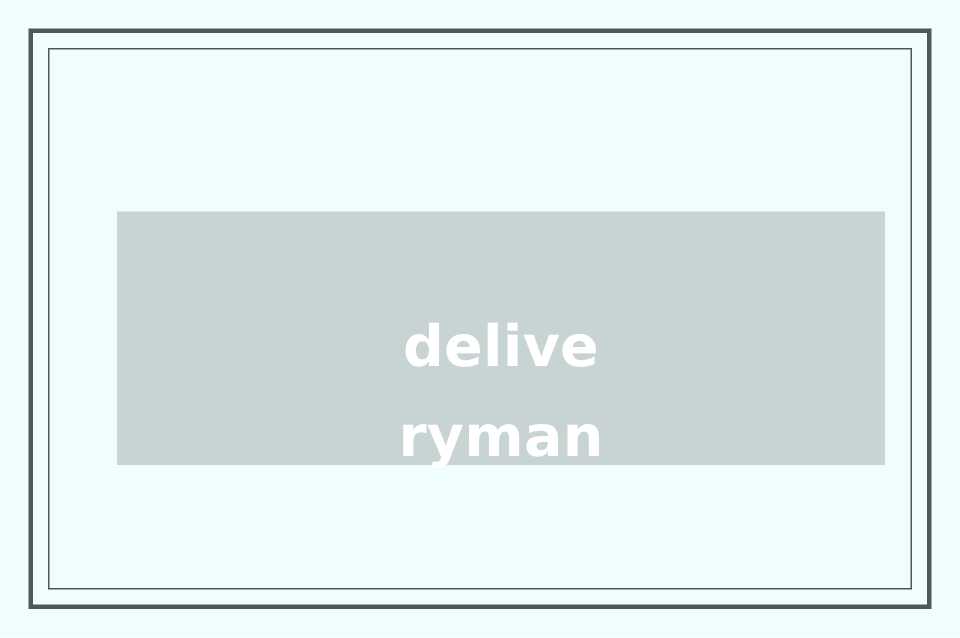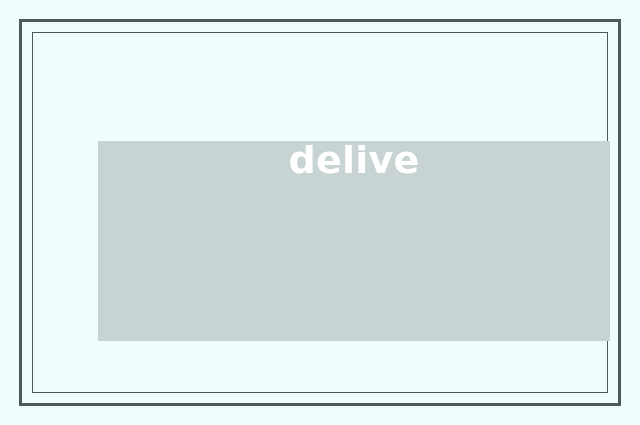--- a/index.html
+++ b/index.html
@@ -48,28 +48,27 @@
     background: transparent;
   }
 
   
   .placeholder-block {
     position: absolute;
     box-sizing: border-box;
     left: 45px;
     top: 108px;
     width: 512px;
-    height: 200px;
+    height: 169px;
     background: #c8d3d3;
 
     display: flex;
     flex-direction: column;
     align-items: center;
-    justify-content: space-between;
-    margin-left: 20px;
+    justify-content: flex-end;
   }
 
   .placeholder-line {
     display: block;
     color: #ffffff;
     font-family: "DejaVu Sans", sans-serif;
     font-size: 38px;
     font-weight: bold;
     line-height: 1;
     letter-spacing: 0.2px;
@@ -85,19 +84,20 @@
 <body>
 
 <div class="canvas">
 
   <div class="frame-outer">
 
     <div class="frame-inner">
 
       <div class="placeholder-block">
         <span class="placeholder-line">delive</span>
+        <span class="placeholder-line">ryman</span>
       </div>
 
     </div>
 
   </div>
 
 </div>
 
 </body></html>

